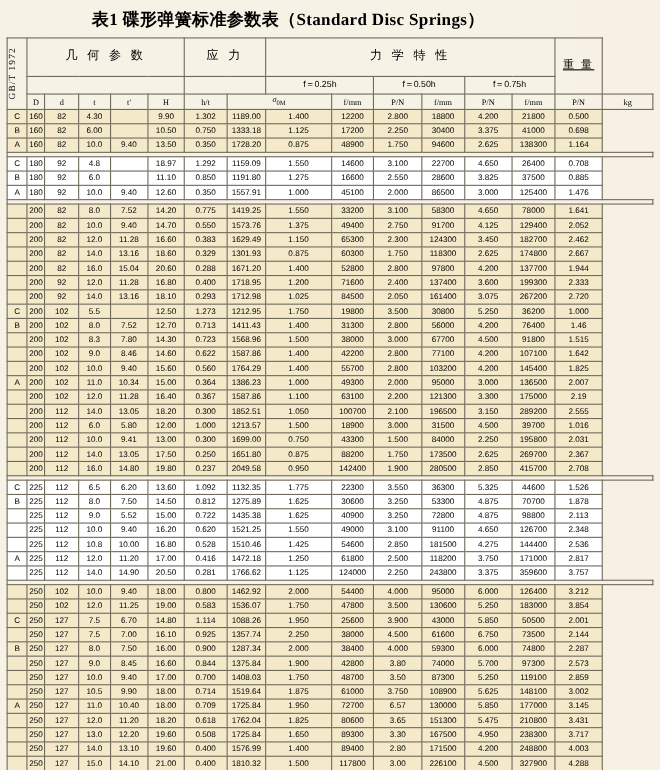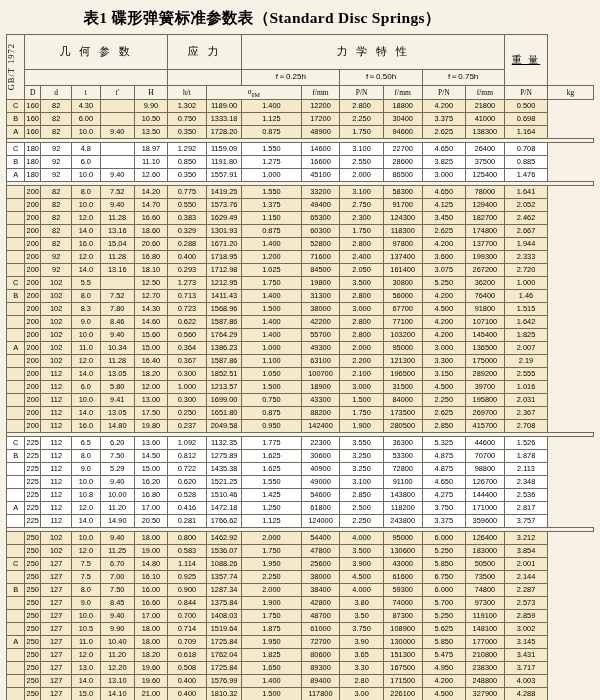--- a/index.html
+++ b/index.html
@@ -631,21 +631,21 @@
           <td>53300</td>
           <td>4.875</td>
           <td>70700</td>
           <td>1.878</td>
         </tr>
         <tr class="grp g-a">
           <td class="lbl"></td>
           <td>225</td>
           <td>112</td>
           <td>9.0</td>
-          <td>5.29</td>
+          <td>5.52</td>
           <td>15.00</td>
           <td>0.722</td>
           <td>1435.38</td>
           <td>1.625</td>
           <td>40900</td>
           <td>3.250</td>
           <td>72800</td>
           <td>4.875</td>
           <td>98800</td>
           <td>2.113</td>
@@ -672,21 +672,21 @@
           <td>225</td>
           <td>112</td>
           <td>10.8</td>
           <td>10.00</td>
           <td>16.80</td>
           <td>0.528</td>
           <td>1510.46</td>
           <td>1.425</td>
           <td>54600</td>
           <td>2.850</td>
-          <td>143800</td>
+          <td>181500</td>
           <td>4.275</td>
           <td>144400</td>
           <td>2.536</td>
         </tr>
         <tr class="grp g-a">
           <td class="lbl">A</td>
           <td>225</td>
           <td>112</td>
           <td>12.0</td>
           <td>11.20</td>
@@ -861,21 +861,21 @@
           <td class="lbl">A</td>
           <td>250</td>
           <td>127</td>
           <td>11.0</td>
           <td>10.40</td>
           <td>18.00</td>
           <td>0.709</td>
           <td>1725.84</td>
           <td>1.950</td>
           <td>72700</td>
-          <td>3.90</td>
+          <td>6.57</td>
           <td>130000</td>
           <td>5.850</td>
           <td>177000</td>
           <td>3.145</td>
         </tr>
         <tr class="grp g-b">
           <td class="lbl"></td>
           <td>250</td>
           <td>127</td>
           <td>12.0</td>

